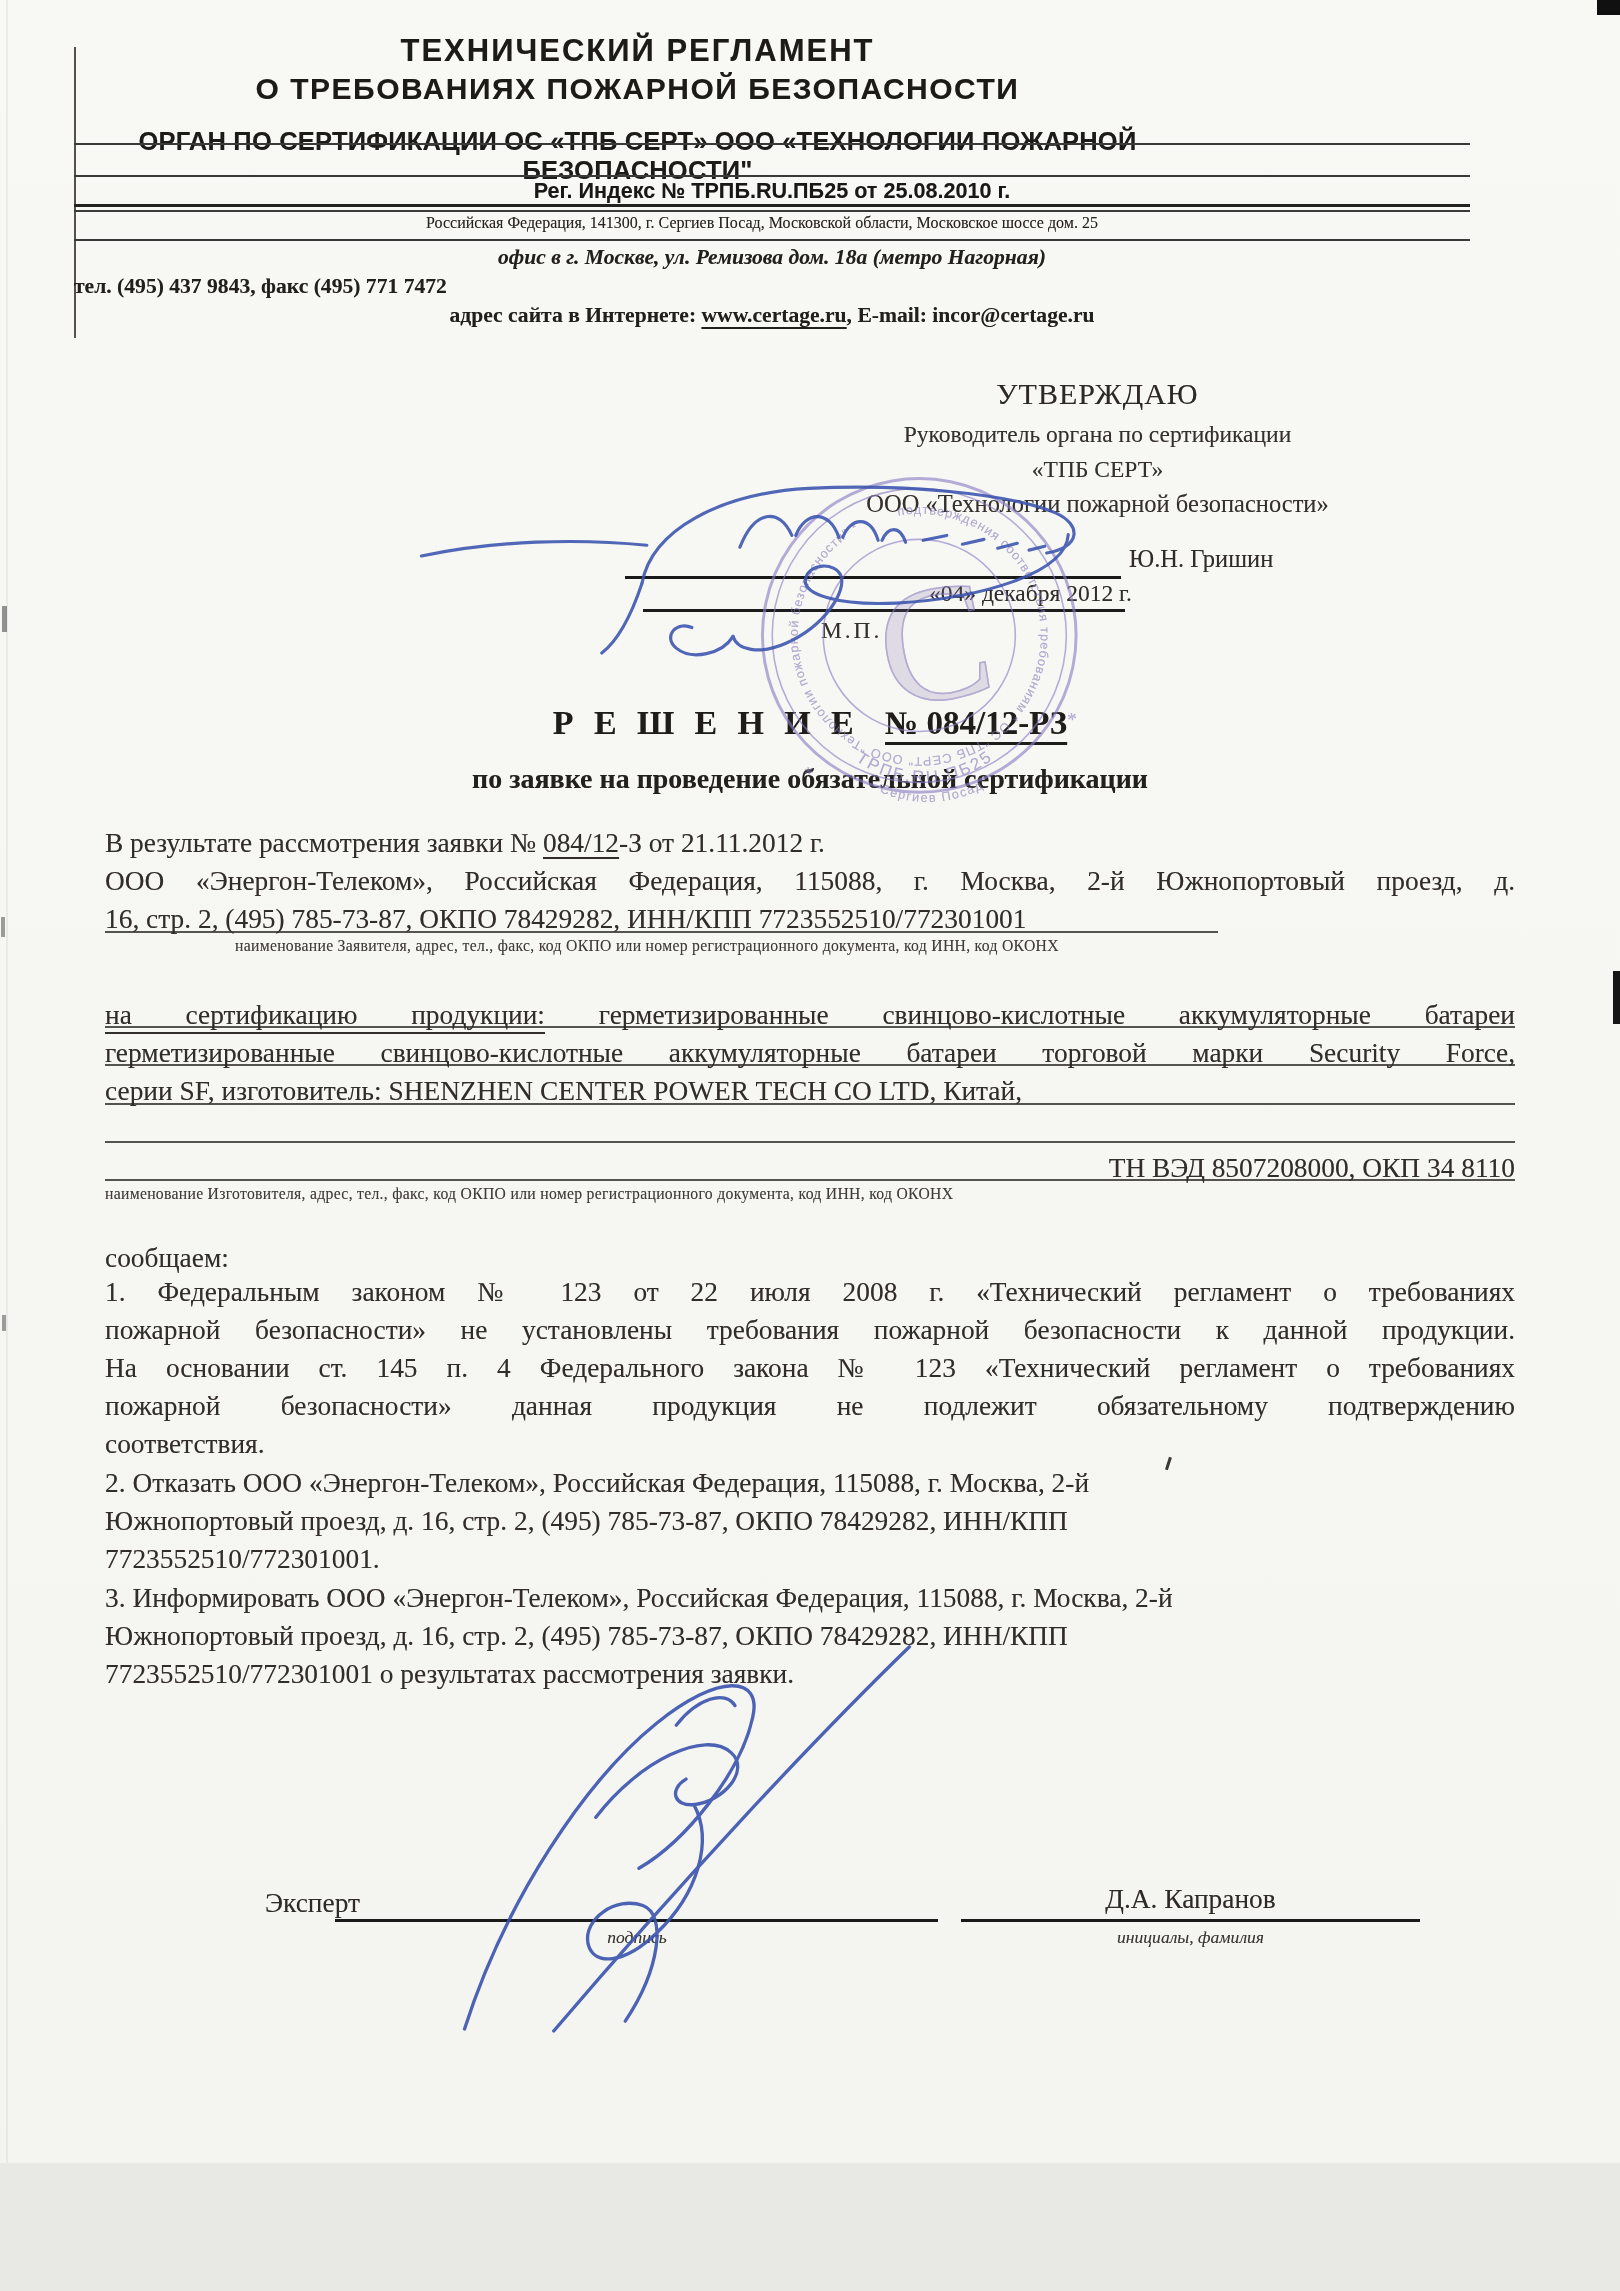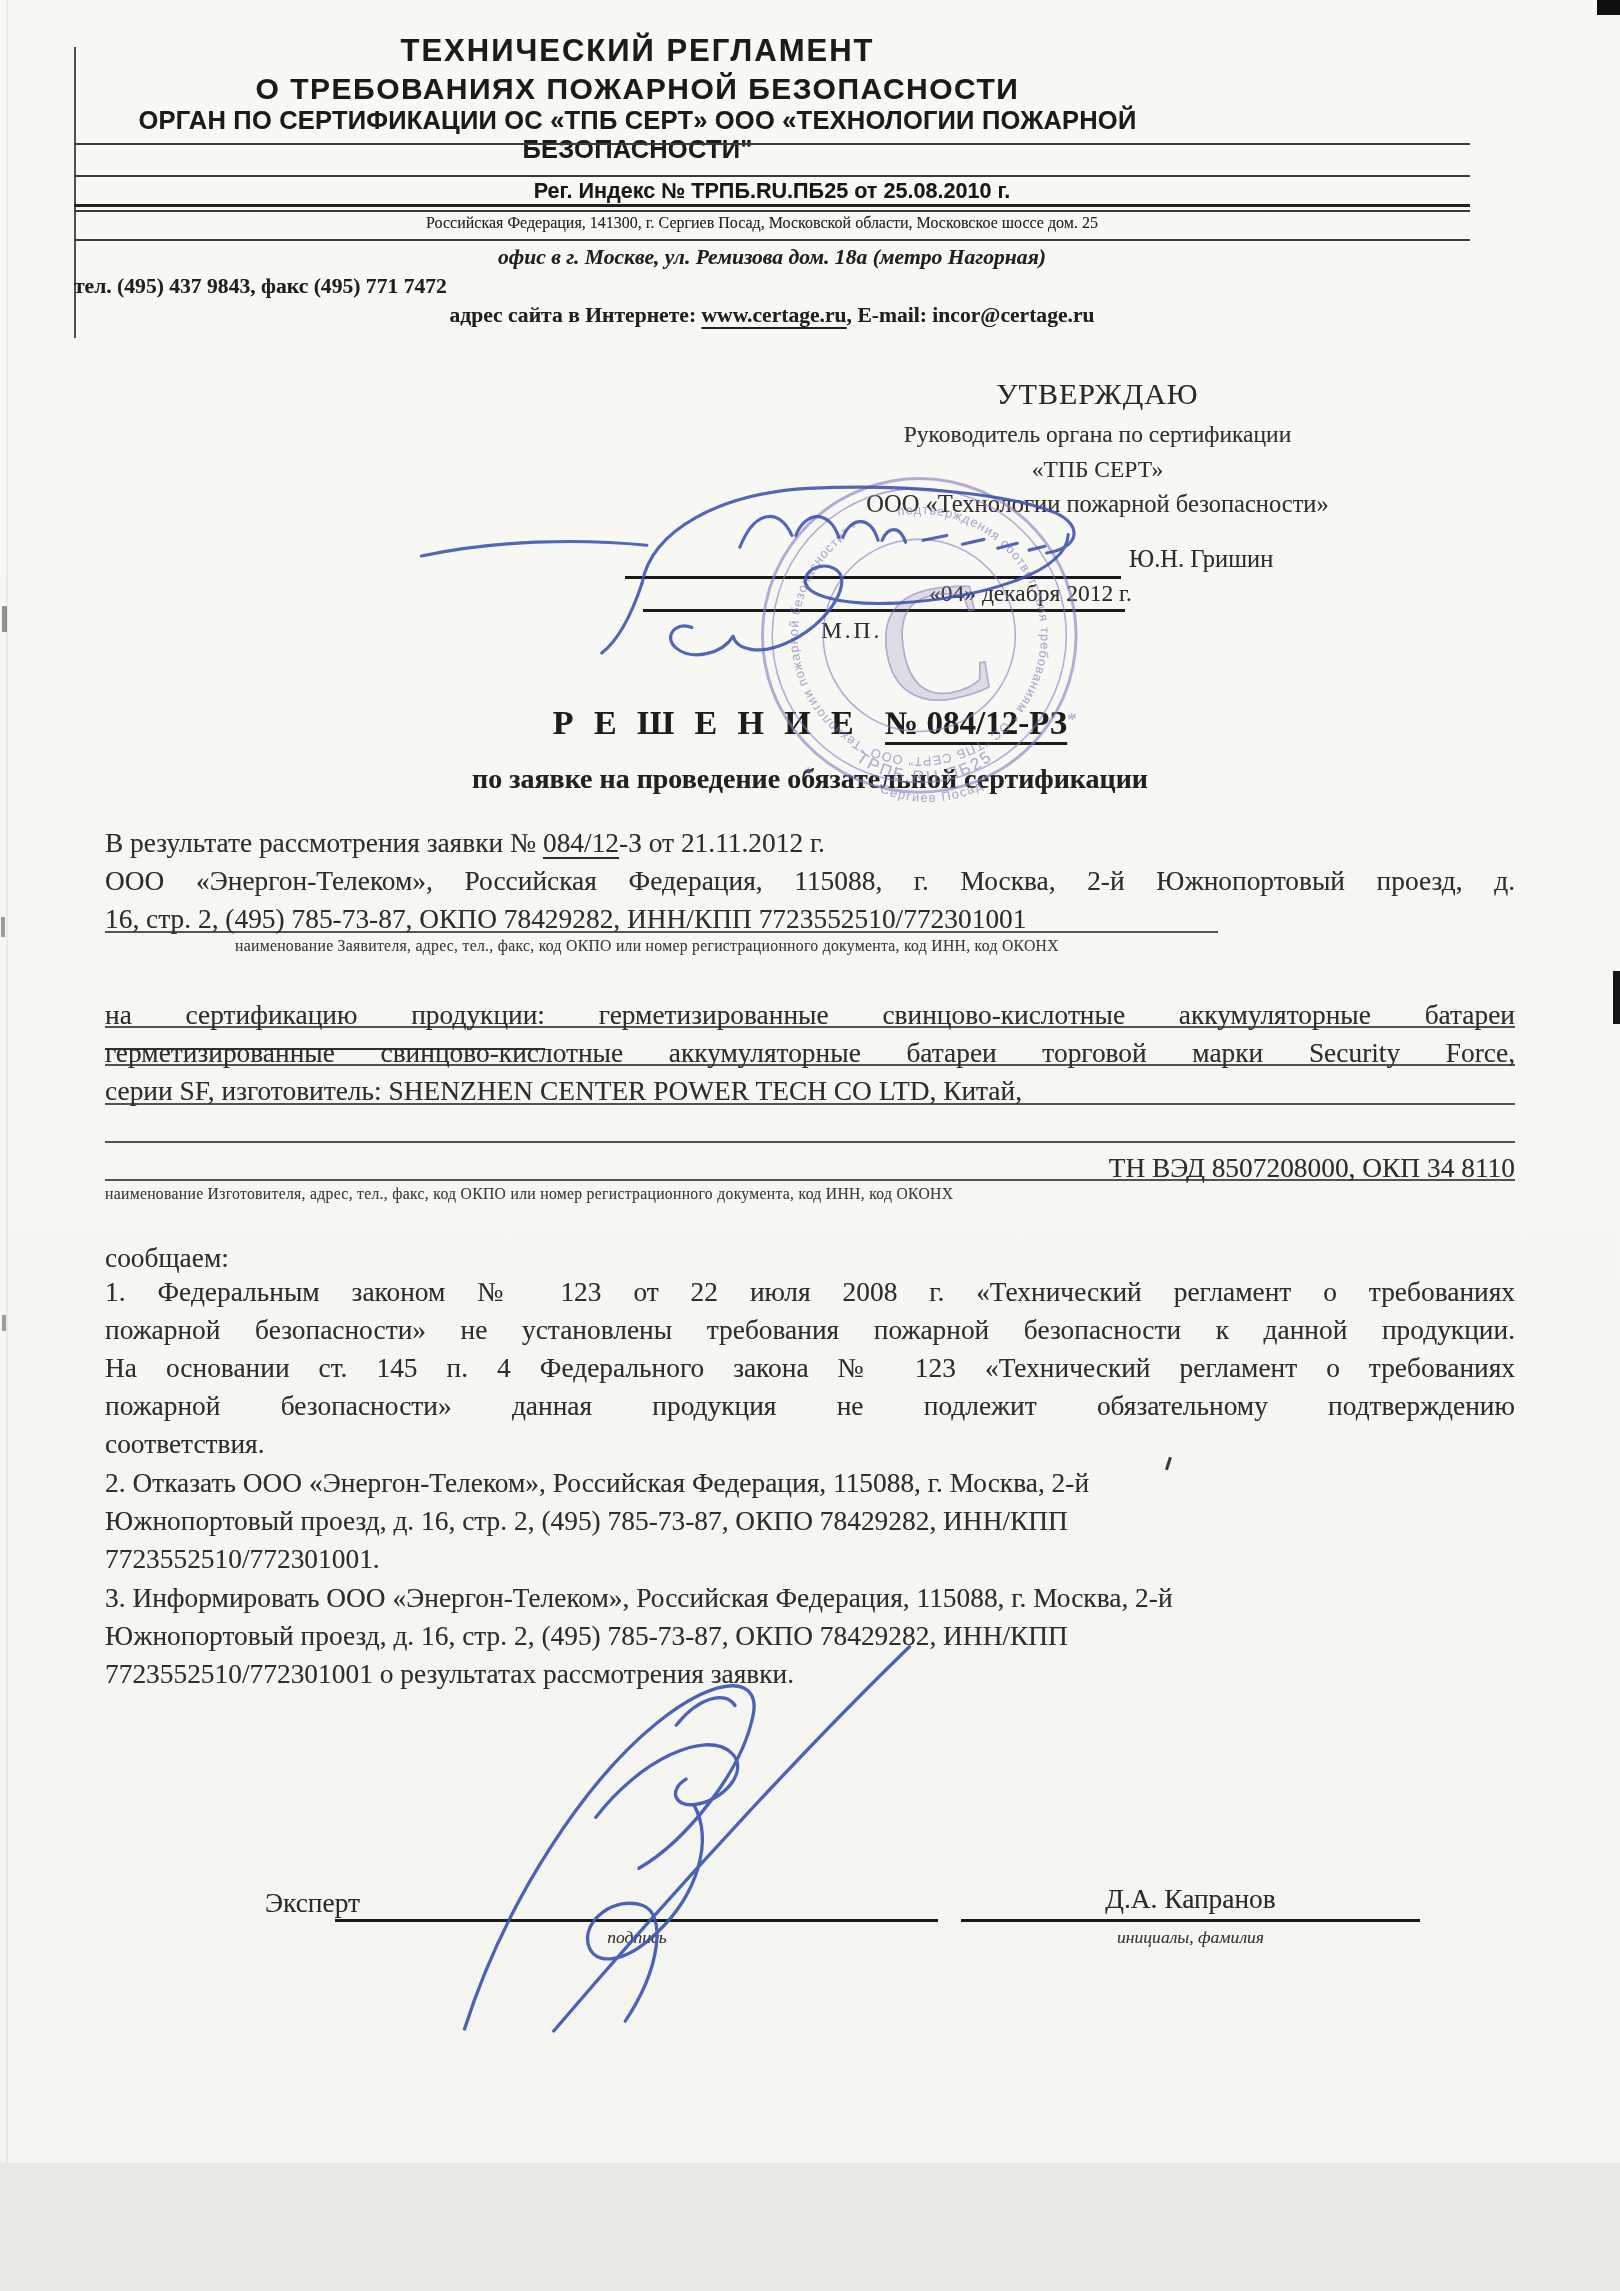--- a/index.html
+++ b/index.html
@@ -11,21 +11,21 @@
   
   .abs{position:absolute;}
   .rule{position:absolute;background:#3a3a3a;height:2px;}
   .center{text-align:center;}
   .u{text-decoration:underline;text-underline-offset:4.9px;text-decoration-thickness:2px;}
 
   
   .lh-titles{left:74px;top:33px;width:1127px;}
   .lh-t1{font-family:"Liberation Sans",sans-serif;font-weight:bold;font-size:31px;letter-spacing:2px;color:#1d1b18;}
   .lh-t2{font-family:"Liberation Sans",sans-serif;font-weight:bold;font-size:30px;letter-spacing:1.5px;color:#1d1b18;margin-top:2.9px;}
-  .lh-t3{font-family:"Liberation Sans",sans-serif;font-weight:bold;font-size:25.5px;letter-spacing:0.2px;color:#1d1b18;margin-top:0;}
+  .lh-t3{font-family:"Liberation Sans",sans-serif;font-weight:bold;font-size:25.5px;letter-spacing:0.2px;color:#1d1b18;margin-top:21px;}
   .lh-reg{position:absolute;left:74px;top:178px;width:1396px;text-align:center;
           font-family:"Liberation Sans",sans-serif;font-weight:bold;font-size:21.6px;color:#191816;}
   .lh-addr{position:absolute;left:64px;top:214px;width:1396px;text-align:center;font-size:16px;color:#262320;}
   .lh-office{position:absolute;left:74px;top:245px;width:1396px;text-align:center;font-size:21.6px;font-weight:bold;font-style:italic;color:#22201d;}
   .lh-tel{position:absolute;left:74px;top:274px;width:1396px;text-align:left;font-size:21.6px;font-weight:bold;color:#22201d;}
   .lh-site{position:absolute;left:74px;top:303px;width:1396px;text-align:center;font-size:21.6px;font-weight:bold;color:#22201d;}
   .vline{position:absolute;left:74px;top:47px;width:2px;height:291px;background:#55504a;}
 
   
   .approve{left:818px;top:377px;width:559px;text-align:center;}
@@ -46,21 +46,21 @@
   .dec-sub{left:105px;top:763px;width:1410px;text-align:center;font-weight:bold;font-size:28px;color:#23211e;}
 
   
   .bt{font-size:27.4px;line-height:38px;color:#312d29;}
   .para{position:absolute;width:1410px;left:105px;}
   .tl{text-align:justify;text-align-last:justify;}
   .tl.last{text-align-last:left;}
   .ragged .tl{text-align:left;text-align-last:left;}
   .note{position:absolute;font-size:15.7px;color:#403c38;letter-spacing:0.3px;}
   .hair{position:absolute;height:2px;background:rgba(45,42,38,.8);}
-  .label-u{border-bottom:2px solid #33302c;padding-bottom:18px;}
+  .label-u{border-bottom:2px solid #33302c;padding-bottom:2px;}
 
   
   .ft-label{left:265px;top:1888px;font-size:27.4px;color:#2e2a27;}
   .ft-line1{left:335px;top:1919px;width:603px;height:2.9px;background:#1a1a1a;}
   .ft-line2{left:961px;top:1919px;width:459px;height:2.9px;background:#1a1a1a;}
   .ft-cap1{left:549px;top:1927px;width:176px;text-align:center;font-size:17.6px;font-style:italic;color:#3a3632;}
   .ft-name{left:961px;top:1884px;width:459px;text-align:center;font-size:27.4px;color:#2e2a27;}
   .ft-cap2{left:961px;top:1927px;width:459px;text-align:center;font-size:17.6px;font-style:italic;color:#3a3632;}
 
   

